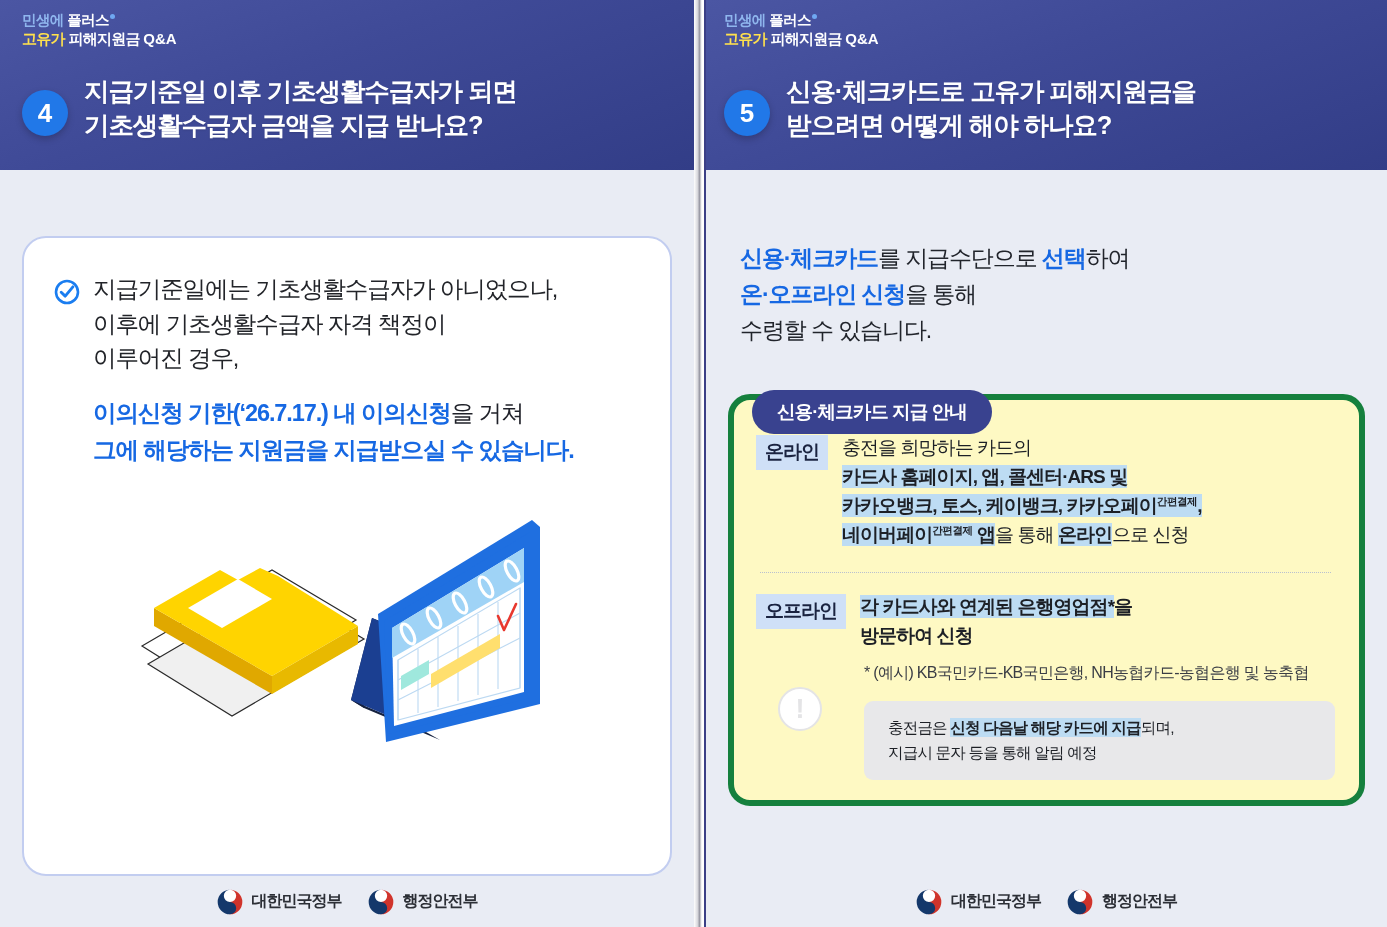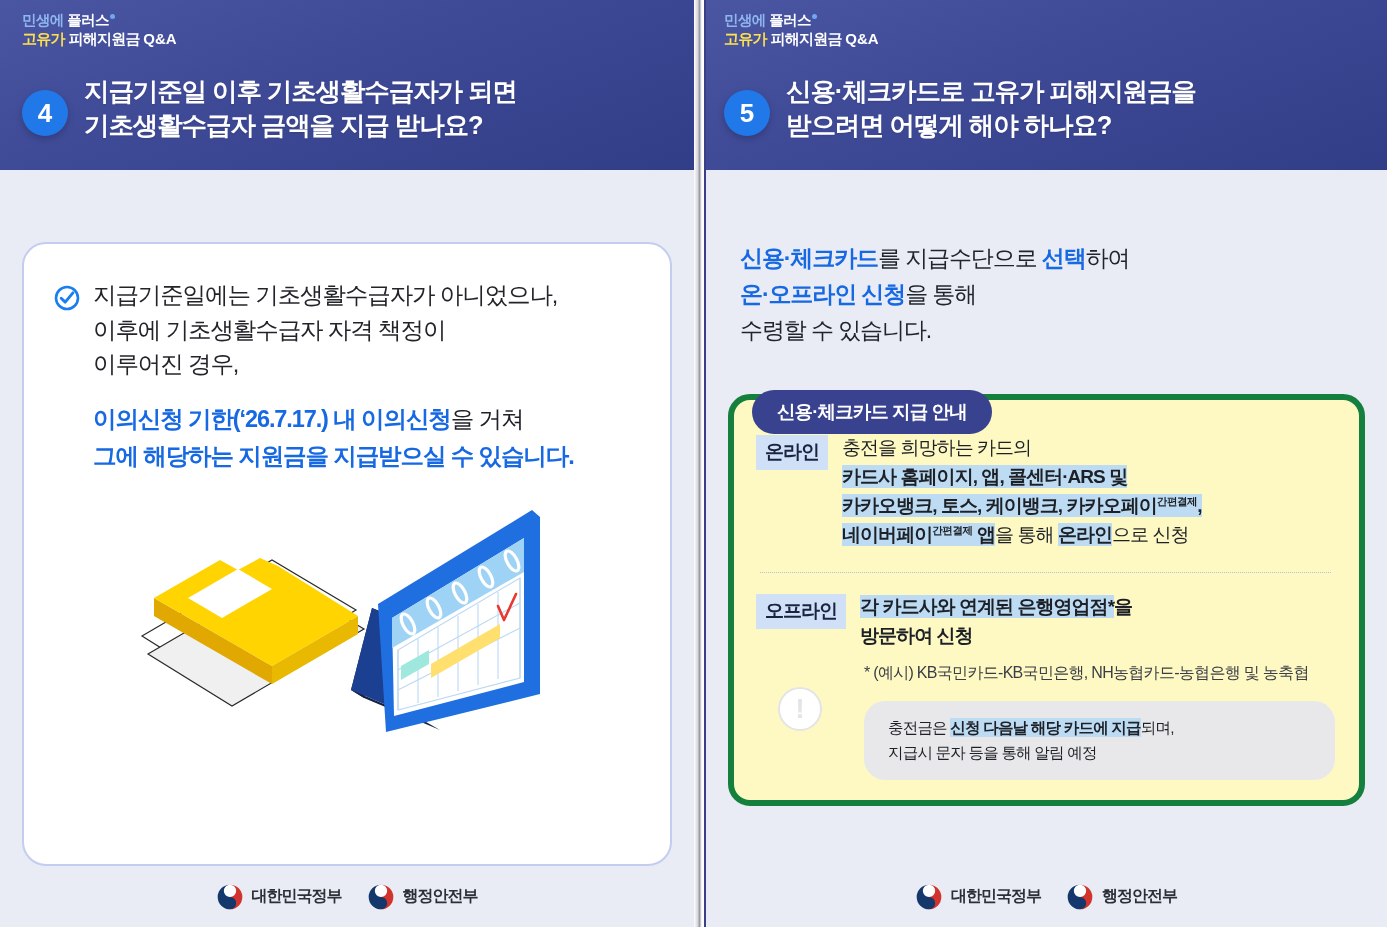--- a/index.html
+++ b/index.html
@@ -85,21 +85,21 @@
   
   .body {
     flex: 1 1 auto;
     position: relative;
     background: #e9ecf4;
     display: flex; flex-direction: column;
   }
 
   
   .white-card {
-    margin: 28px 22px 0 22px;
+    margin: 22px 22px 0 22px;
     background: #ffffff;
     border: 2px solid #c2cdf0;
     border-radius: 24px;
     flex: 1 1 auto;
     padding: 34px 20px 0 30px;
     position: relative;
     overflow: hidden;
   }
   .ans-row { display: flex; gap: 13px; }
   .chk {
@@ -171,31 +171,31 @@
 
   .note-box-wrap { position: relative; margin: 17px 0 0 108px; }
   .note-bang {
     position: absolute; left: -86px; top: -14px;
     width: 44px; height: 44px; border-radius: 50%;
     border: 2.5px solid #e4e4e6; color: #e4e4e6;
     font-size: 27px; font-weight: 700; line-height: 40px; text-align: center;
     background: #ffffff;
   }
   .note-box {
-    background: #e8e8ea; border-radius: 21px;
+    background: #e8e8ea; border-radius: 9px;
     padding: 14px 18px 15px 24px;
     font-size: 15.5px; line-height: 1.62; letter-spacing: -0.8px;
     color: #1d2026;
   }
   .note-box .ln { display: block; }
 
   
   .footer {
     flex: 0 0 auto;
-    height: 61px;
+    height: 51px;
     display: flex; align-items: center; justify-content: center;
     gap: 26px;
   }
   .gov { display: flex; align-items: center; gap: 9px; }
   .gov-label {
     font-size: 16px; font-weight: 600; color: #2c2f36; letter-spacing: -1px;
     white-space: nowrap;
   }
 </style>
 </head>

